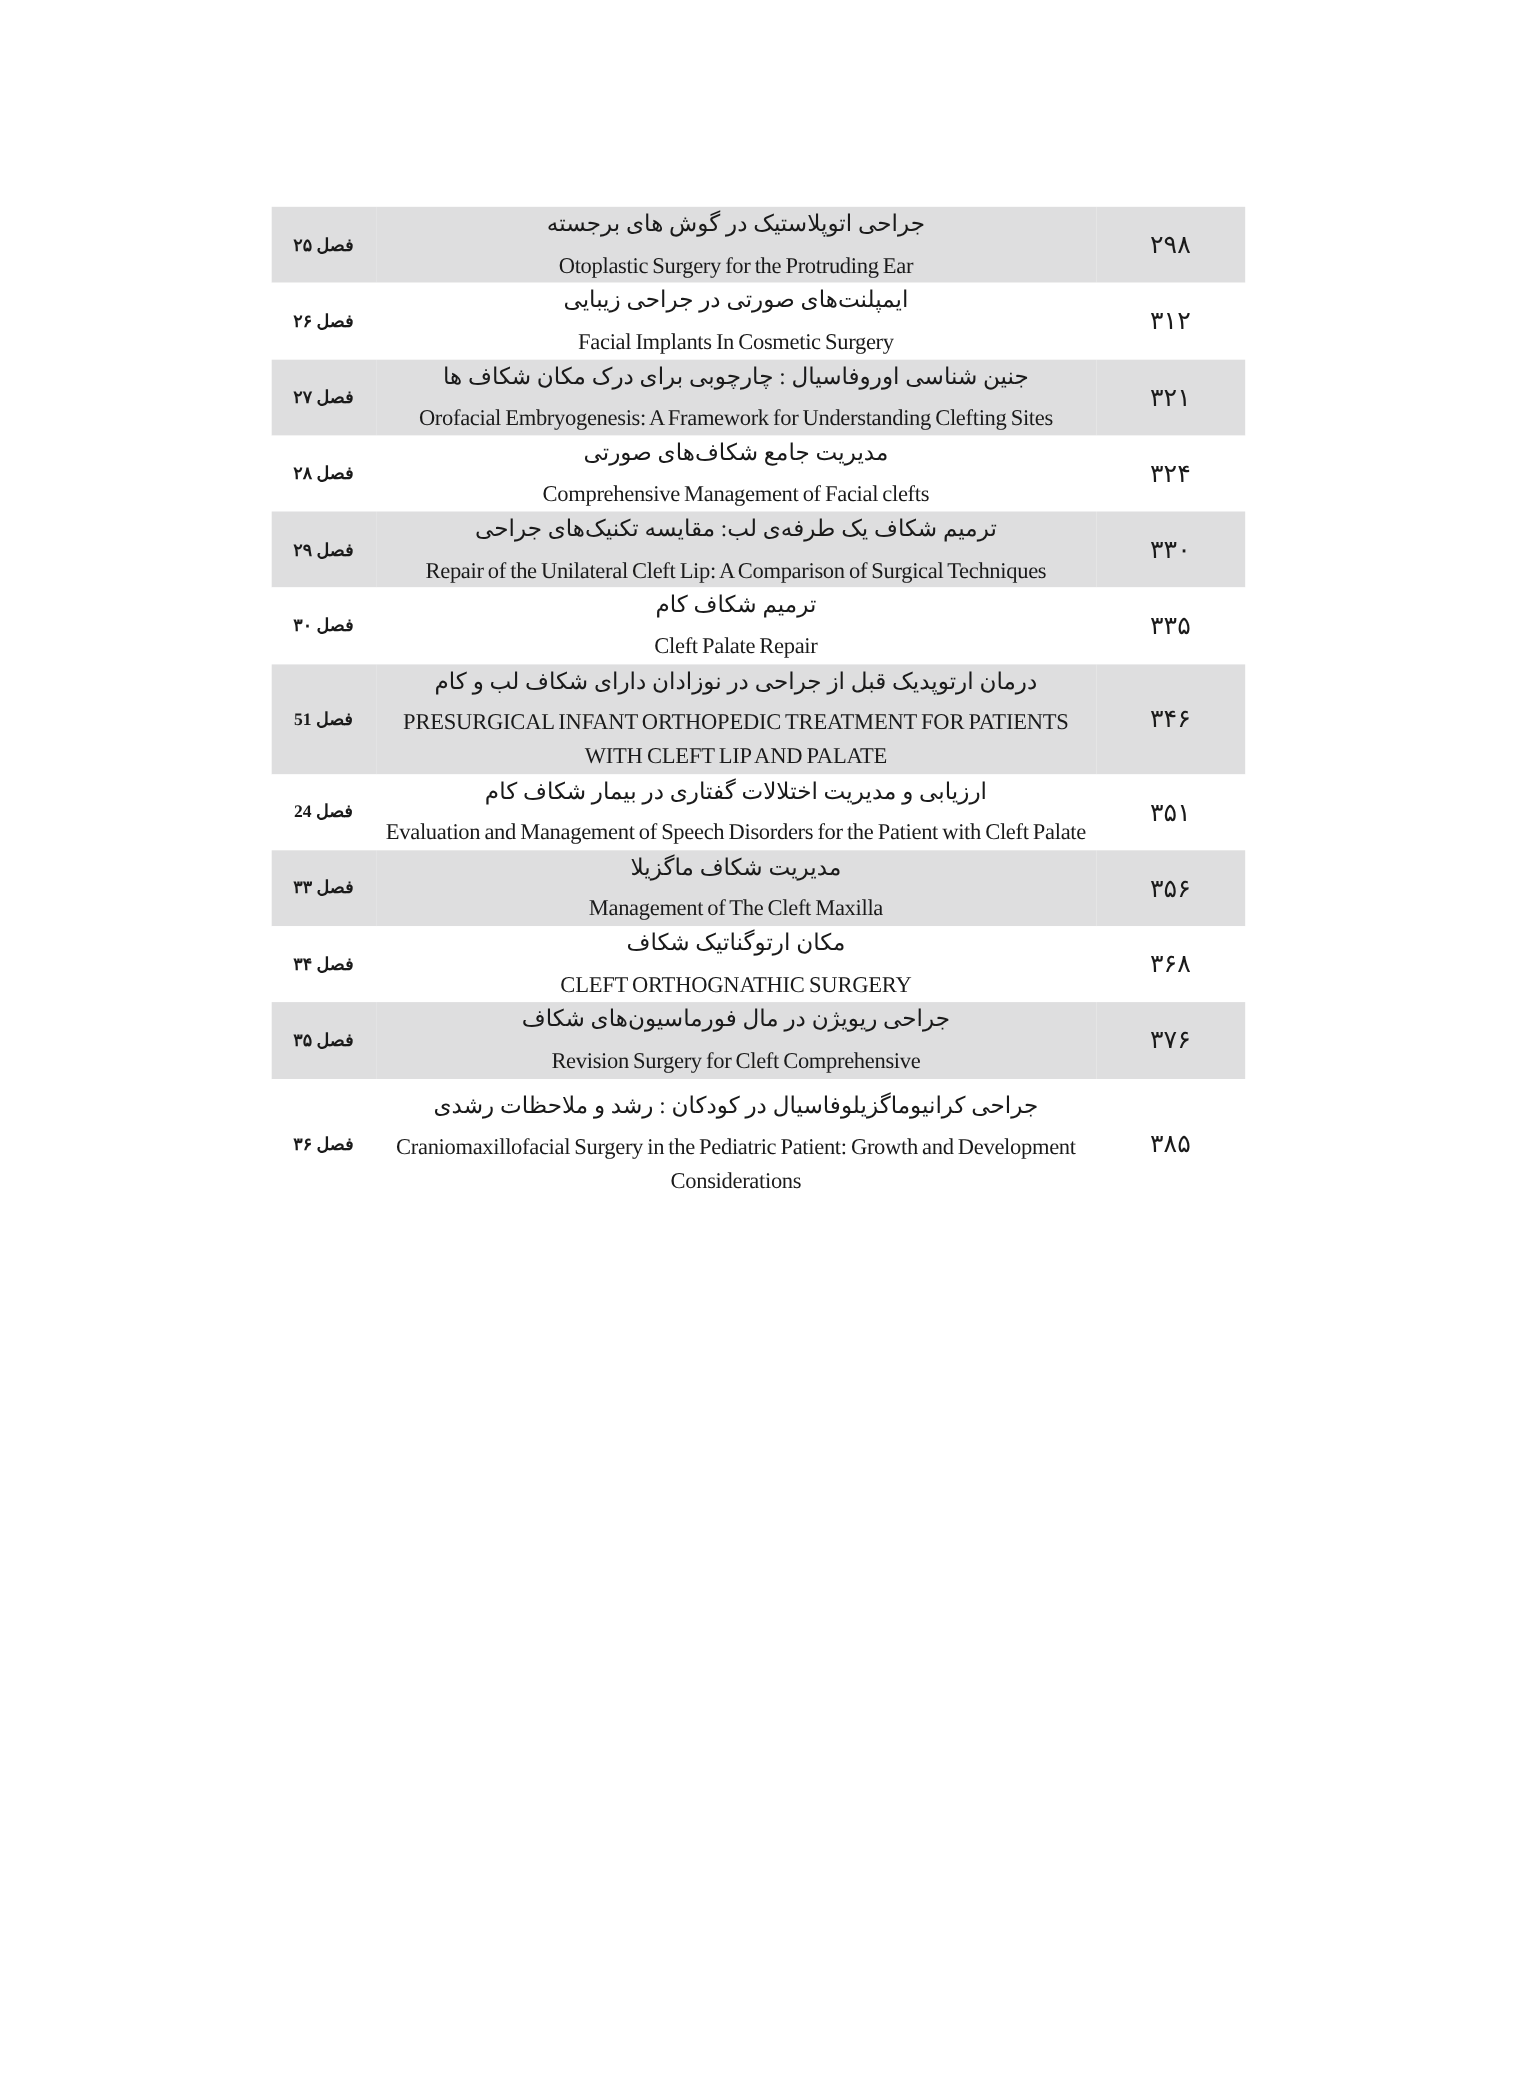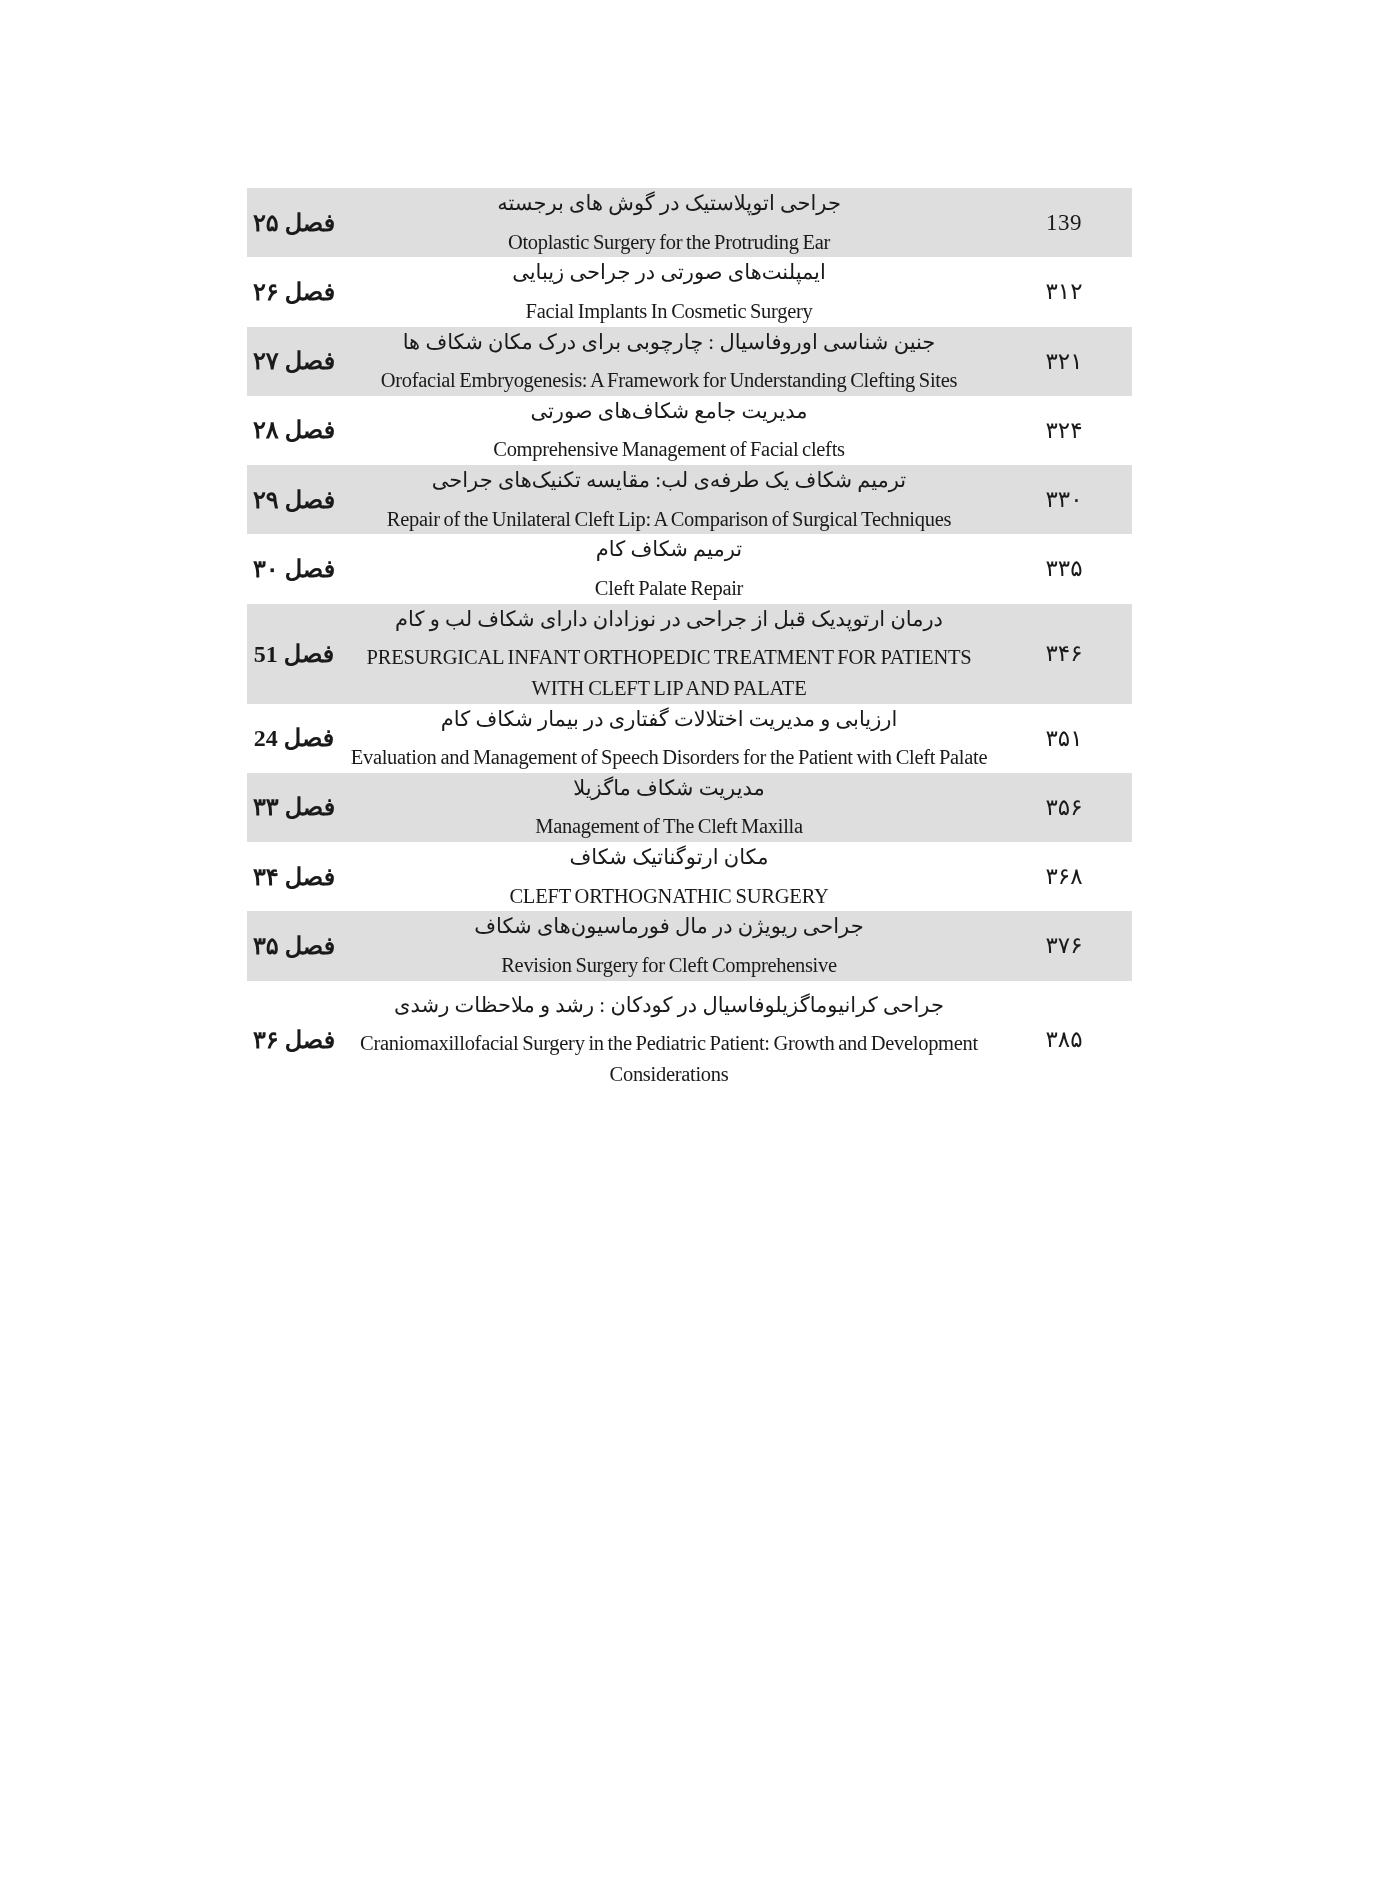--- a/index.html
+++ b/index.html
@@ -48,21 +48,21 @@
   .col-title {
     width: 655px;
     text-align: center;
     padding: 14px 6px 16px 6px;
     line-height: 1.5;
     margin-top: 30px;
   }
   .col-chapter {
     width: 95px;
     text-align: center;
-    font-size: 24px;
+    font-size: 16px;
     font-weight: bold;
     white-space: nowrap;
     padding: 12px 6px 12px 0;
   }
   .title-fa {
     display: block;
     font-size: 21px;
     direction: rtl;
     margin-bottom: 7px;
     letter-spacing: 0.2px;
@@ -87,21 +87,21 @@
   }
 </style>
 </head>
 <body>
 
 <div class="page">
   <table class="toc">
     <tbody>
 
       <tr class="shaded">
-        <td class="col-page">139</td>
+        <td class="col-page">۲۹۸</td>
         <td class="col-title">
           <span class="title-fa">جراحی اتوپلاستیک در گوش های برجسته</span>
           <span class="title-en">Otoplastic Surgery for the Protruding Ear</span>
         </td>
         <td class="col-chapter">فصل ۲۵</td>
       </tr>
 
       <tr class="plain">
         <td class="col-page">۳۱۲</td>
         <td class="col-title">

